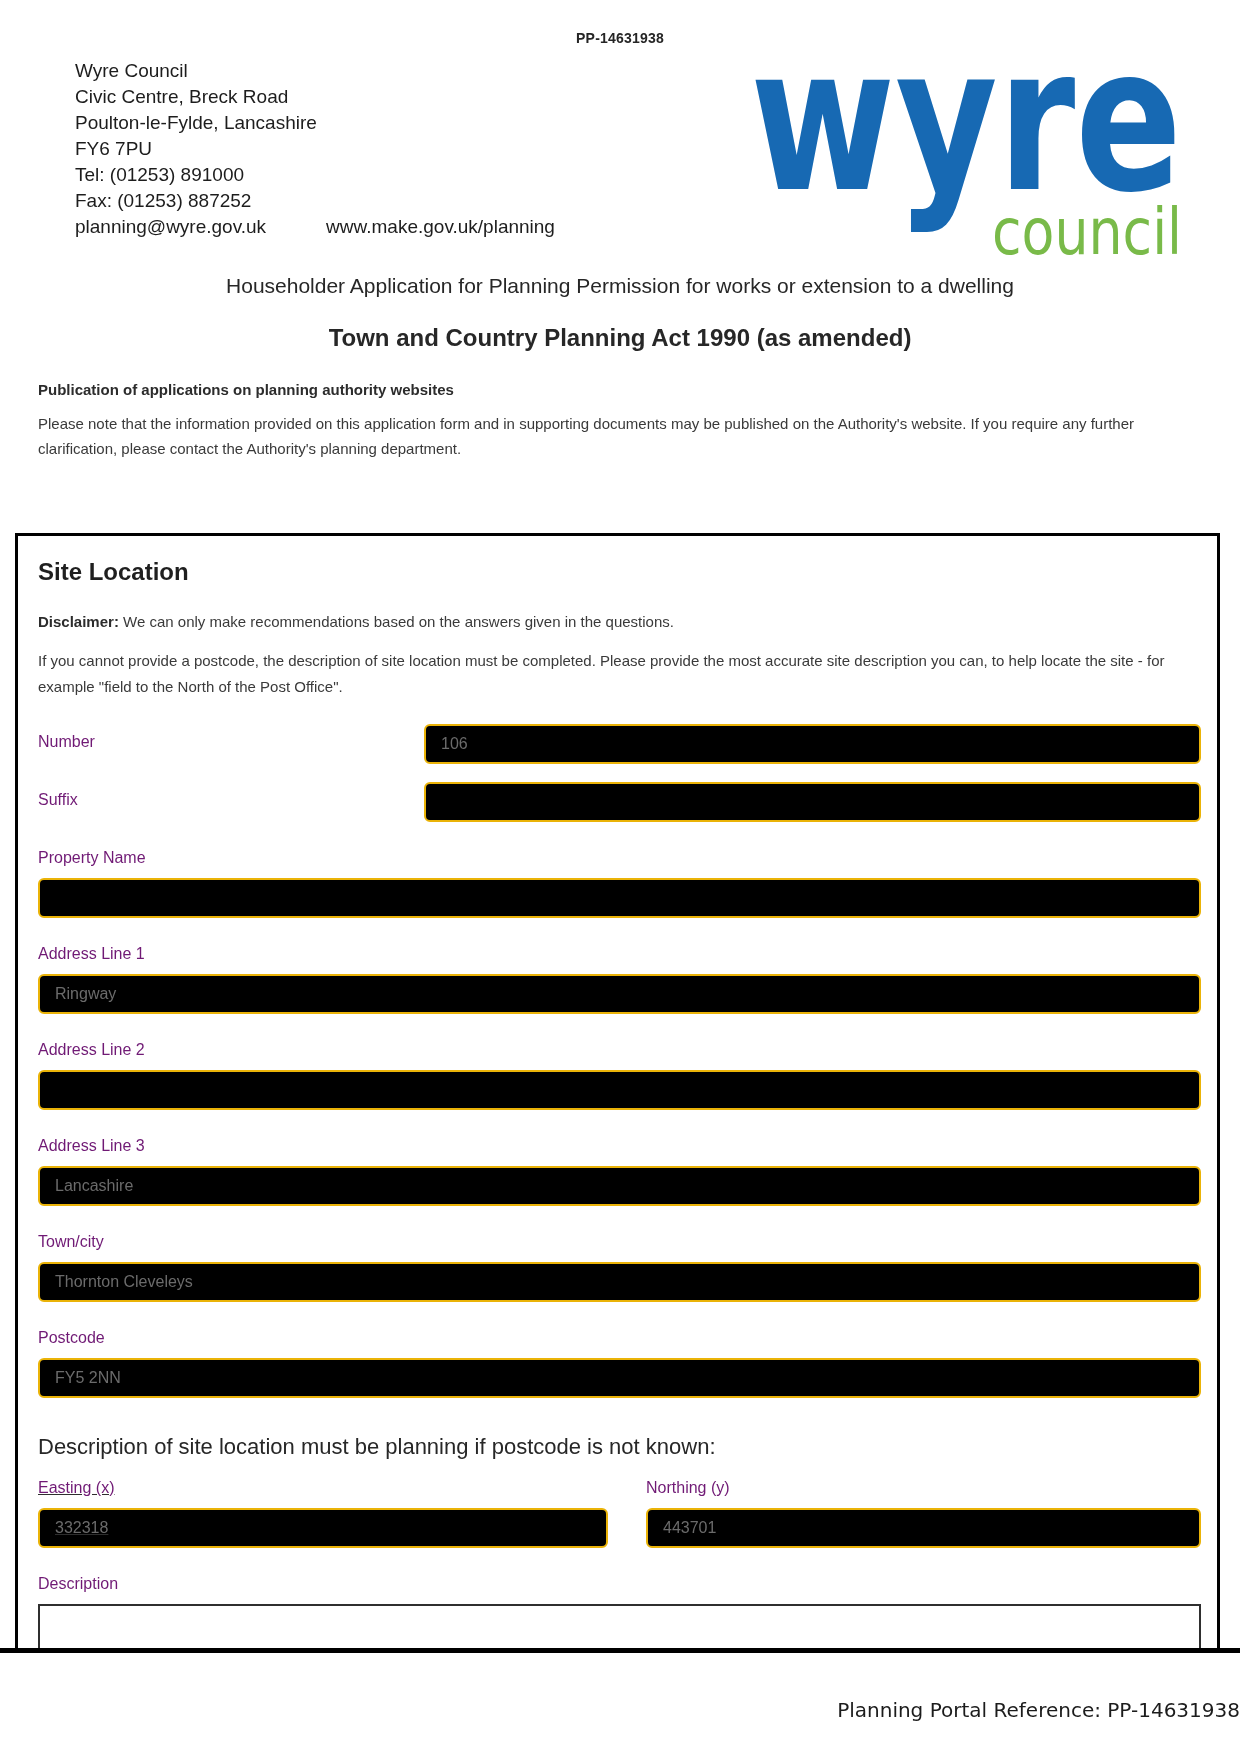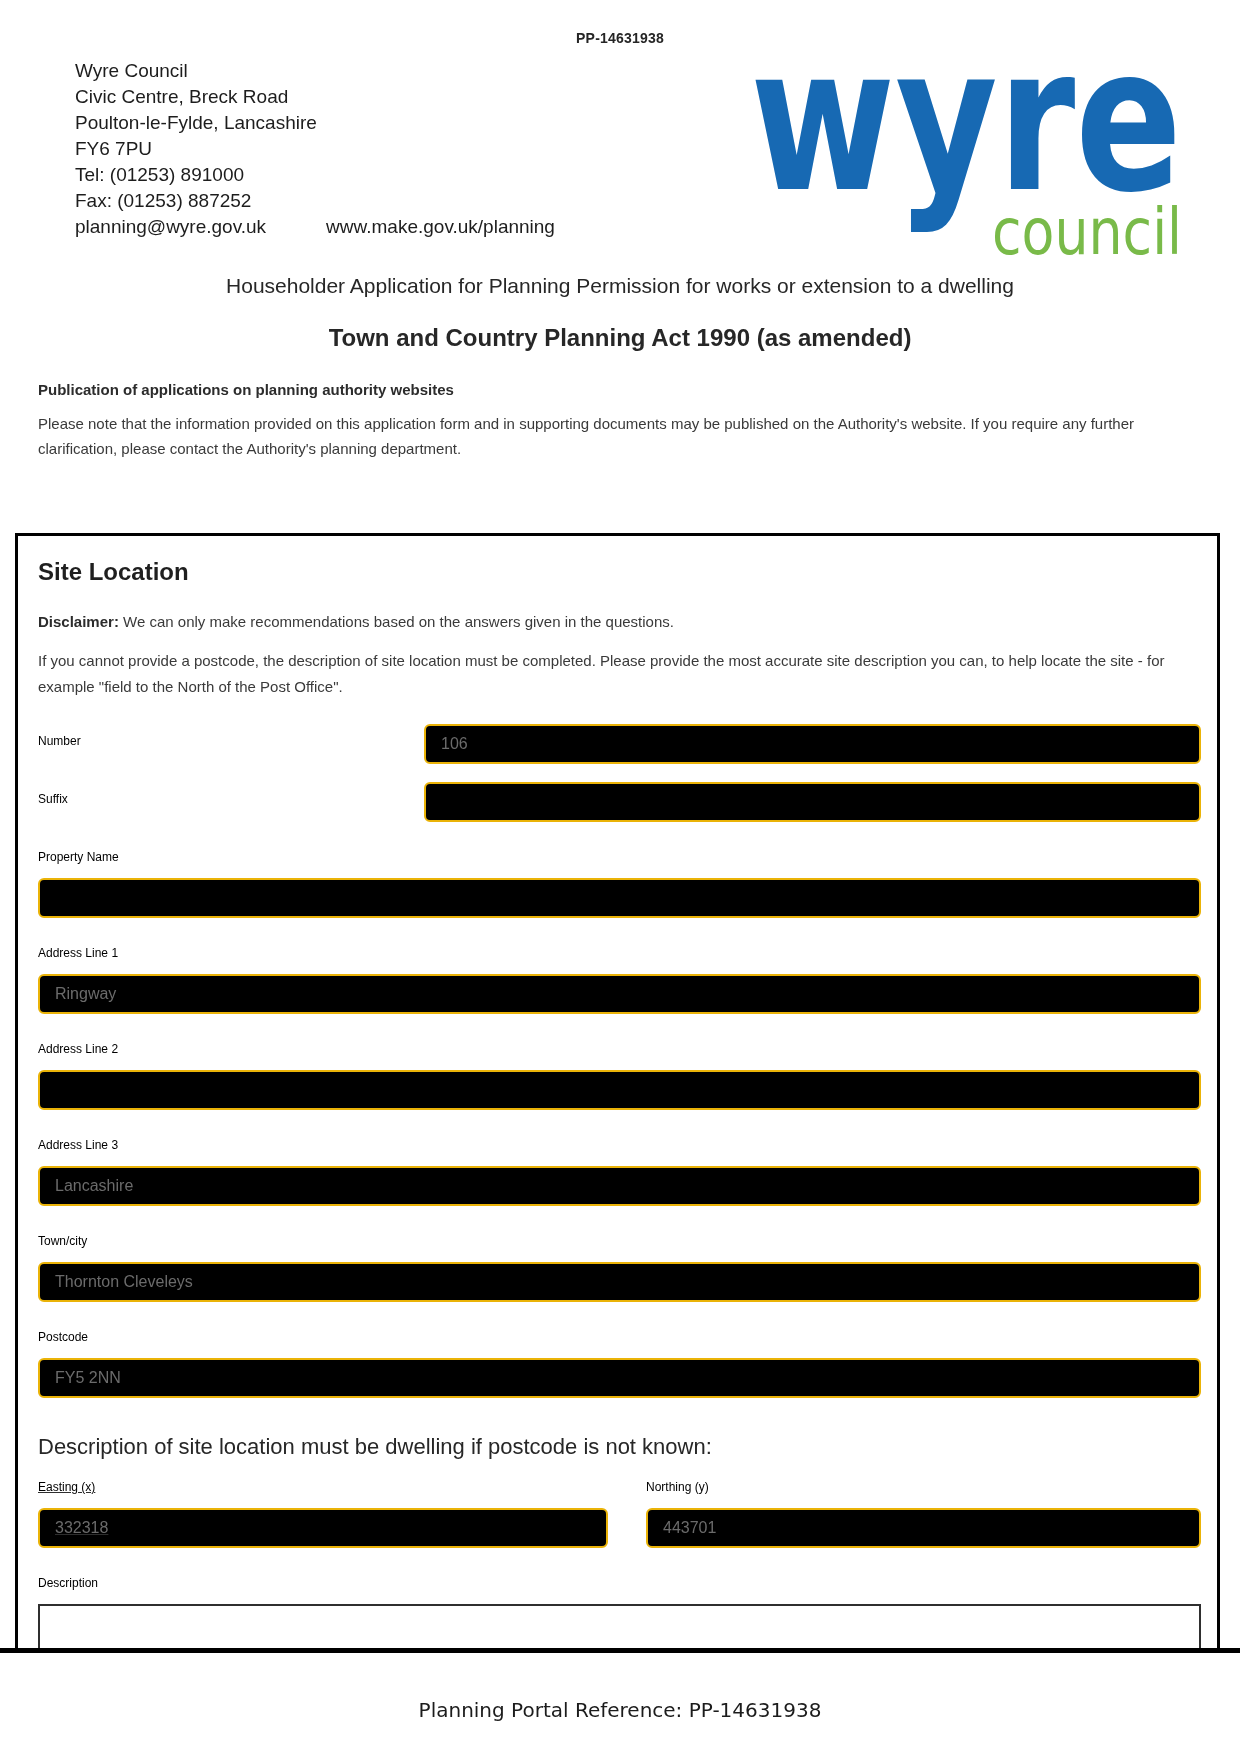--- a/index.html
+++ b/index.html
@@ -82,23 +82,23 @@
     font-size: 24px;
     line-height: 28px;
     font-weight: bold;
     color: #1f1f1f;
   }
   .disclaimer { margin-top: 26px; font-size: 15px; line-height: 19px; color: #3a3a3a; }
   .disclaimer b { color: #2c2c2c; }
   .intro { margin-top: 17px; font-size: 15px; line-height: 26px; color: #3a3a3a; }
   .field-label {
     display: block;
-    font-size: 12px;
+    font-size: 16px;
     line-height: 19px;
-    color: #000000;
+    color: #701a75;
   }
   .text-input {
     display: block;
     width: 100%;
     height: 40px;
     border: 2px solid #eab308;
     border-radius: 6px;
     background: #000000;
     font-family: "Liberation Sans", "DejaVu Sans", sans-serif;
     font-size: 16px;
@@ -149,21 +149,21 @@
     top: 1648px;
     width: 1240px;
     height: 5px;
     background: #000;
   }
   .footer-ref {
     position: absolute;
     left: 0;
     top: 1698px;
     width: 100%;
-    text-align: center;
+    text-align: right;
     font-family: "DejaVu Sans", "Liberation Sans", sans-serif;
     font-size: 20px;
     color: #1c1c1c;
   }
 </style>
 </head>
 <body>
 
 <div class="page">
 
@@ -236,21 +236,21 @@
     <div class="field-stack">
       <label class="field-label">Town/city</label>
       <input class="text-input" type="text" value="Thornton Cleveleys" style="">
     </div>
 
     <div class="field-stack">
       <label class="field-label">Postcode</label>
       <input class="text-input" type="text" value="FY5 2NN" style="">
     </div>
 
-    <div class="desc-heading">Description of site location must be dwelling if postcode is not known:</div>
+    <div class="desc-heading">Description of site location must be planning if postcode is not known:</div>
 
     <div class="coord-row">
       <div class="coord-col-easting">
         <label class="field-label">Easting (x)</label>
         <input class="text-input" type="text" value="332318" style="">
       </div>
       <div class="coord-col-northing">
         <label class="field-label">Northing (y)</label>
         <input class="text-input" type="text" value="443701" style="">
       </div>

